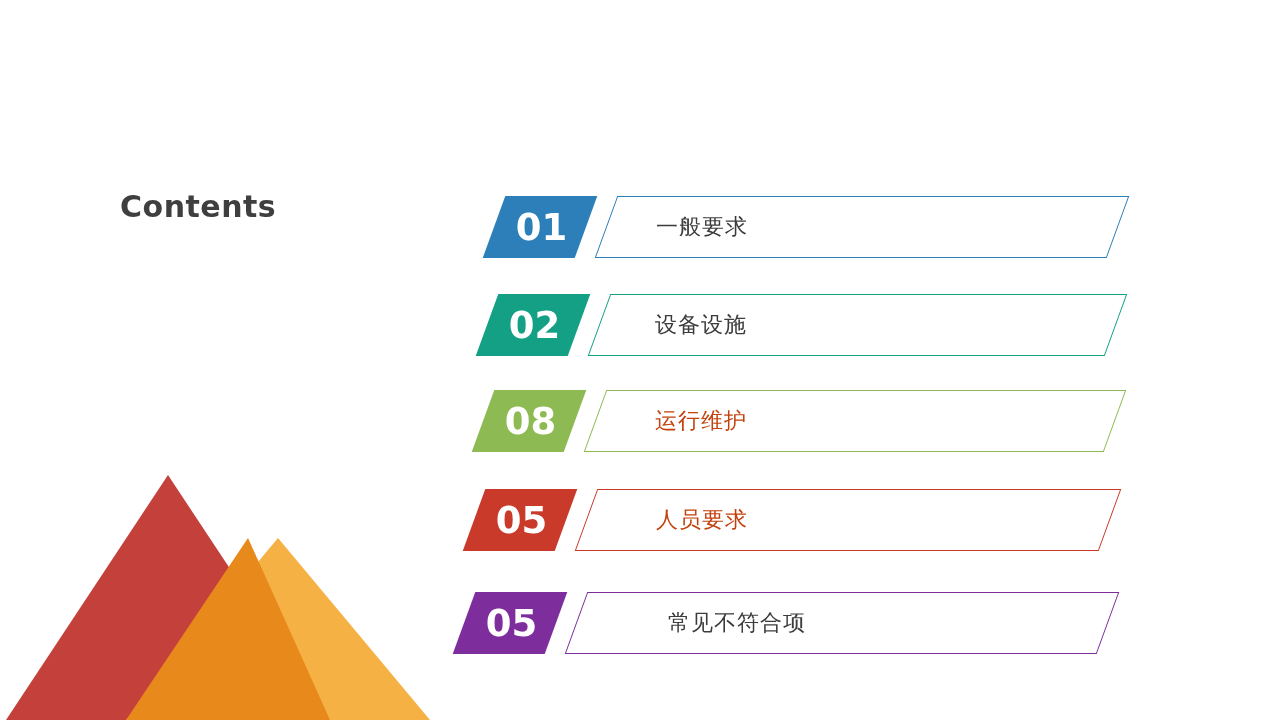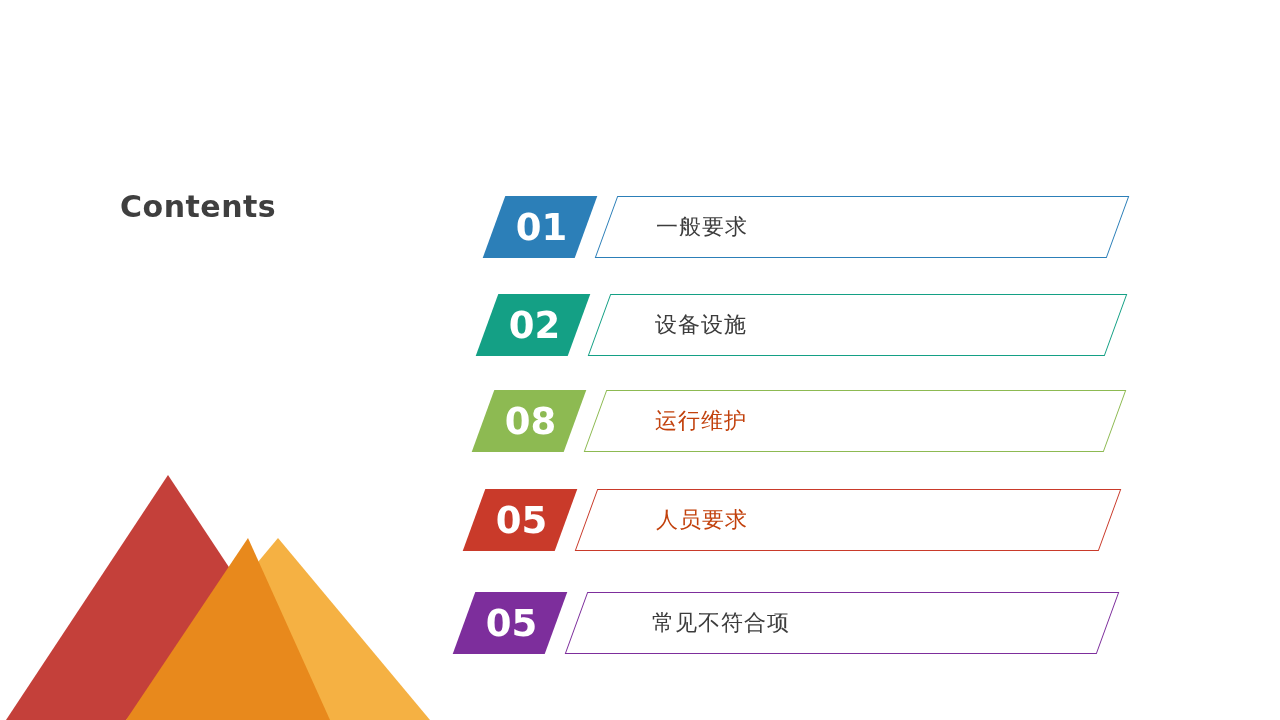--- a/index.html
+++ b/index.html
@@ -155,16 +155,16 @@
     <div class="num-plate" style="background: rgb(201, 58, 42);"></div>
     <div class="num-text">05</div>
     <div class="title-plate" style="left: 112px; width: 524px; border-color: rgb(201, 58, 42);"></div>
     <div class="title-text" style="left: 182px; color: #c2410c;">人员要求</div>
   </div>
 
   <div class="row" style="left:464px; top:592px;">
     <div class="num-plate" style="background: rgb(125, 46, 156);"></div>
     <div class="num-text">05</div>
     <div class="title-plate" style="left: 112px; width: 532px; border-color: rgb(125, 46, 156);"></div>
-    <div class="title-text" style="left: 188px; color: rgb(60, 60, 60);">常见不符合项</div>
+    <div class="title-text" style="left: 204px; color: rgb(60, 60, 60);">常见不符合项</div>
   </div>
 
 </div>
 
 </body></html>

